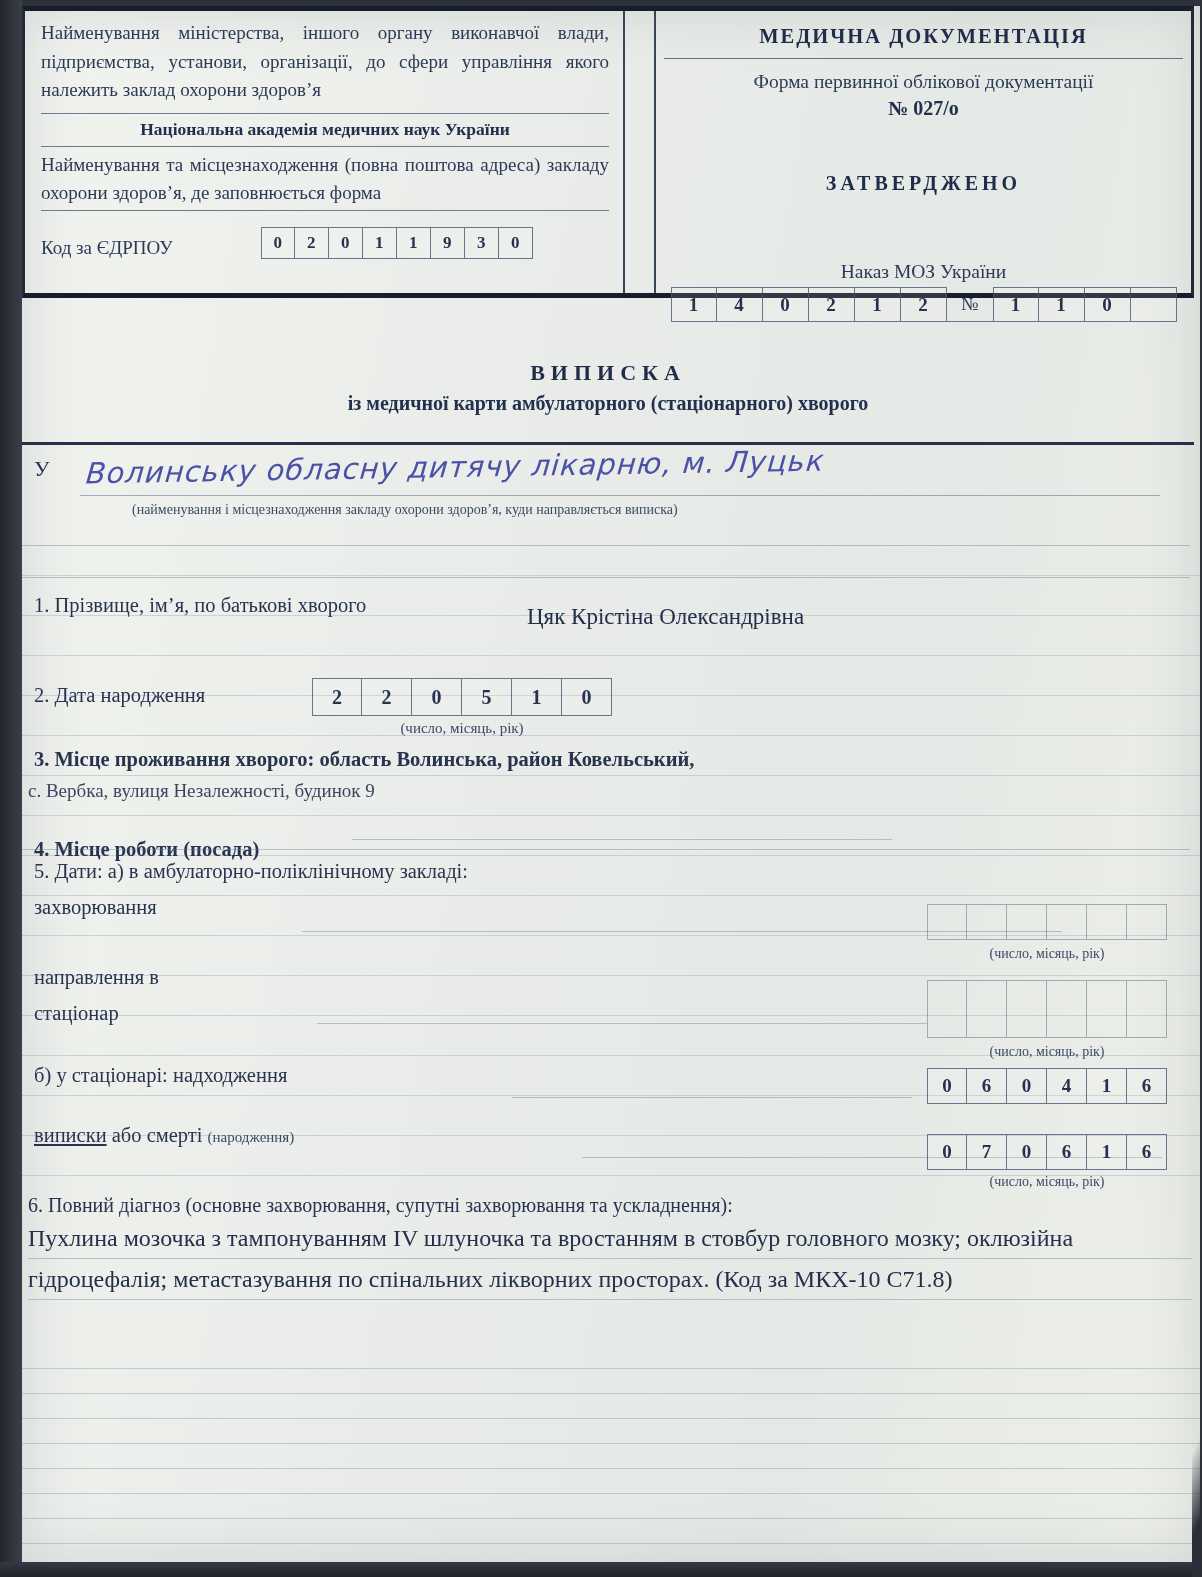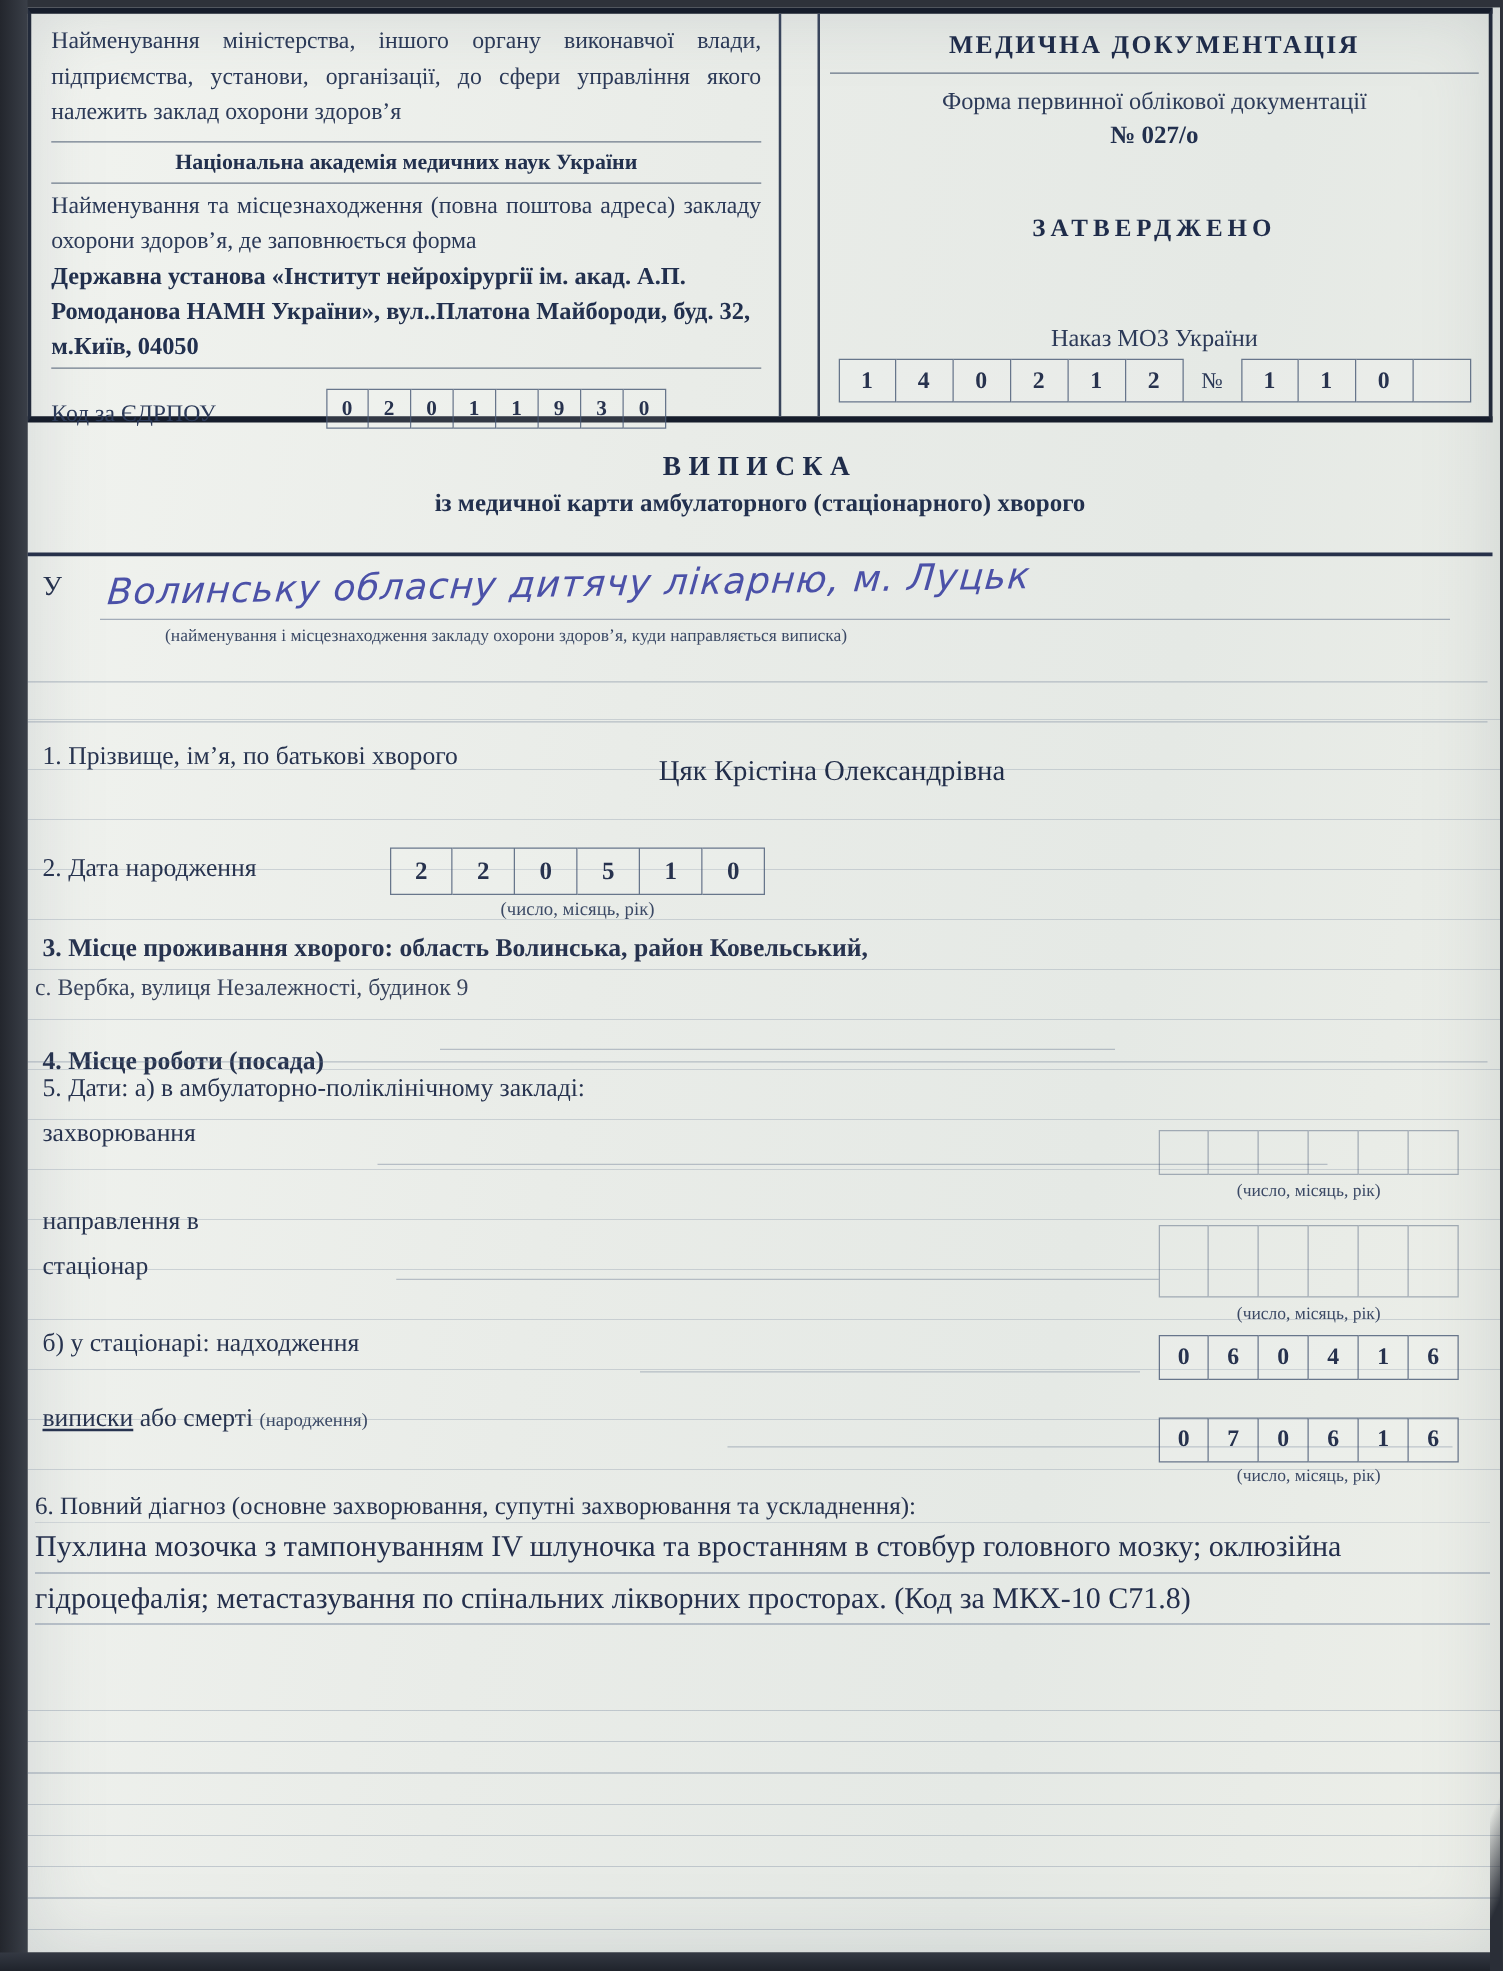--- a/index.html
+++ b/index.html
@@ -11,21 +11,21 @@
     background:linear-gradient(100deg,#f1f3ef 0%, #e9ece8 40%, #e5e9e5 70%, #edefe9 100%);
     box-shadow:inset 0 0 60px rgba(120,130,140,.25);
   }
   .ruling { position:absolute; left:0; right:0; pointer-events:none; }
   .ruling.mid { top:530px; height:650px;
     background:repeating-linear-gradient(to bottom, transparent 0 39px, rgba(125,140,160,.30) 39px 40px); }
   .ruling.bottom { top:1338px; height:212px;
     background:repeating-linear-gradient(to bottom, transparent 0 24px, rgba(125,140,160,.38) 24px 25px); }
 
   
-  .hdr { position:absolute; left:0; top:0; width:1172px; height:332px; display:flex;
+  .hdr { position:absolute; left:0; top:0; width:1172px; height:292px; display:flex;
          border-top:5px solid #161d2b; border-left:3px solid #222a3a; border-right:3px solid #222a3a;
          border-bottom:5px solid #161d2b; }
   .hdr-left { width:598px; padding:8px 14px 6px 16px; }
   .hdr-gap { width:33px; border-left:2px solid #39455c; border-right:2px solid #39455c; }
   .hdr-right { flex:1; padding:14px 8px 6px 8px; text-align:center; }
 
   .lbl { font-size:19px; line-height:1.5; text-align:justify; color:#2c3a58; }
   .hairline { border-bottom:1.6px solid rgba(70,85,110,.75); margin:4px 0 3px 0; }
   .center-bold { font-weight:bold; text-align:center; font-size:17.5px; padding:2px 0; color:#22304e; }
   .fac-val { font-weight:bold; font-size:19.5px; line-height:1.45; color:#22304e; text-align:left; }
@@ -85,21 +85,20 @@
     <div class="ruling mid"></div>
     <div class="ruling bottom"></div>
 
     <div class="hdr">
       <div class="hdr-left">
         <div class="lbl">Найменування міністерства, іншого органу виконавчої влади, підприємства, установи, організації, до сфери управління якого належить заклад охорони здоров’я</div>
         <div class="hairline" style="margin-top:8px;"></div>
         <div class="center-bold">Національна академія медичних наук України</div>
         <div class="hairline"></div>
         <div class="lbl" style="margin-top:4px;">Найменування та місцезнаходження (повна поштова адреса) закладу охорони здоров’я, де заповнюється форма</div>
-        <div class="fac-val">Державна установа «Інститут нейрохірургії ім. акад. А.П. Ромоданова НАМН України», вул..Платона Майбороди, буд. 32, м.Київ, 04050</div>
         <div class="hairline" style="margin-top:2px;"></div>
         <div class="edrpou-row">
           <span class="lbl-inline">Код за ЄДРПОУ</span>
           <div class="cells w34" style="margin-left:88px;">
             <span class="cell">0</span>
             <span class="cell">2</span>
             <span class="cell">0</span>
             <span class="cell">1</span>
             <span class="cell">1</span>
             <span class="cell">9</span>

